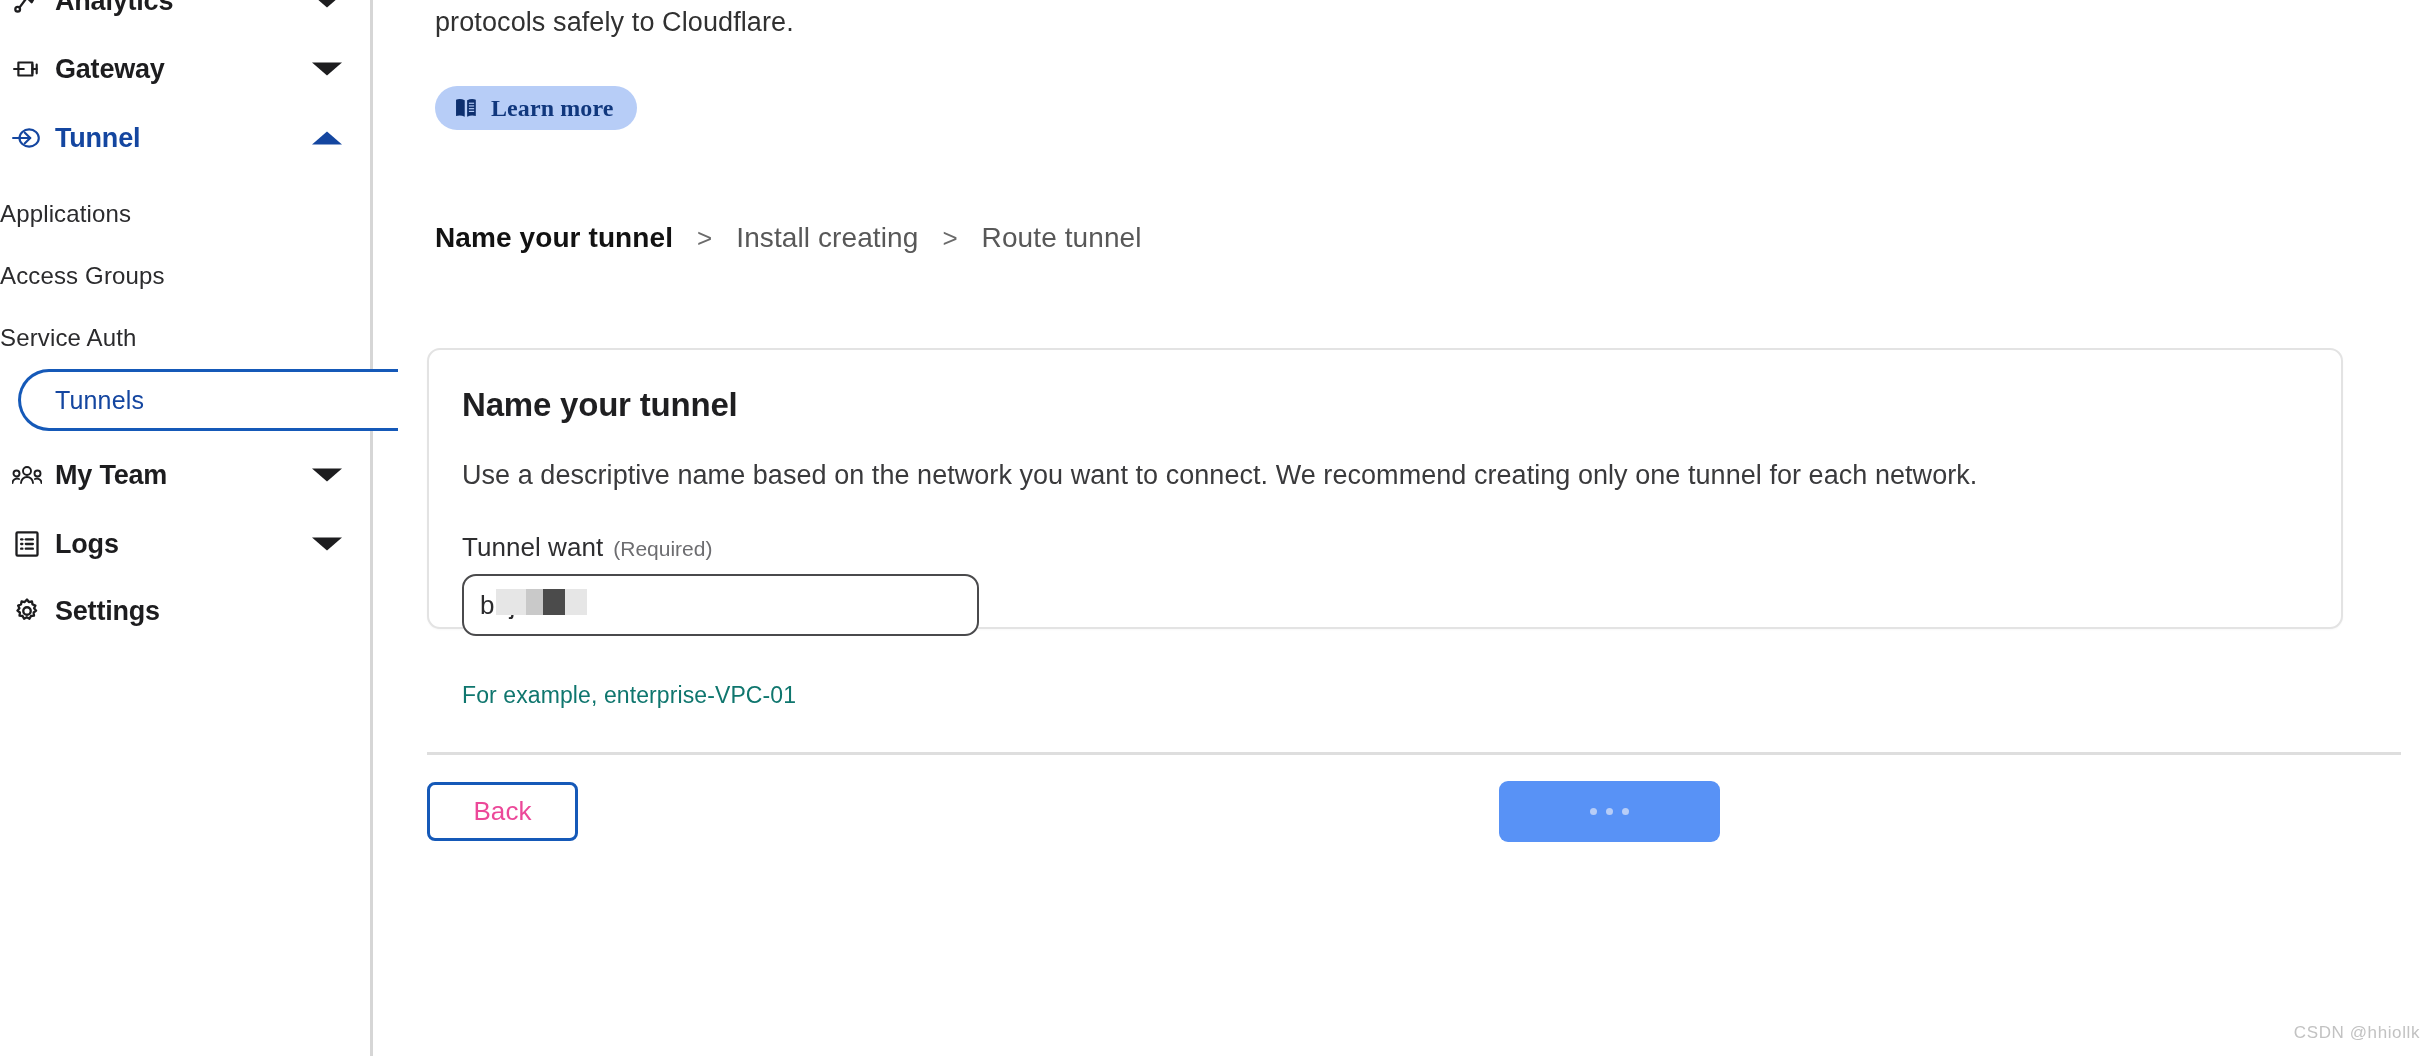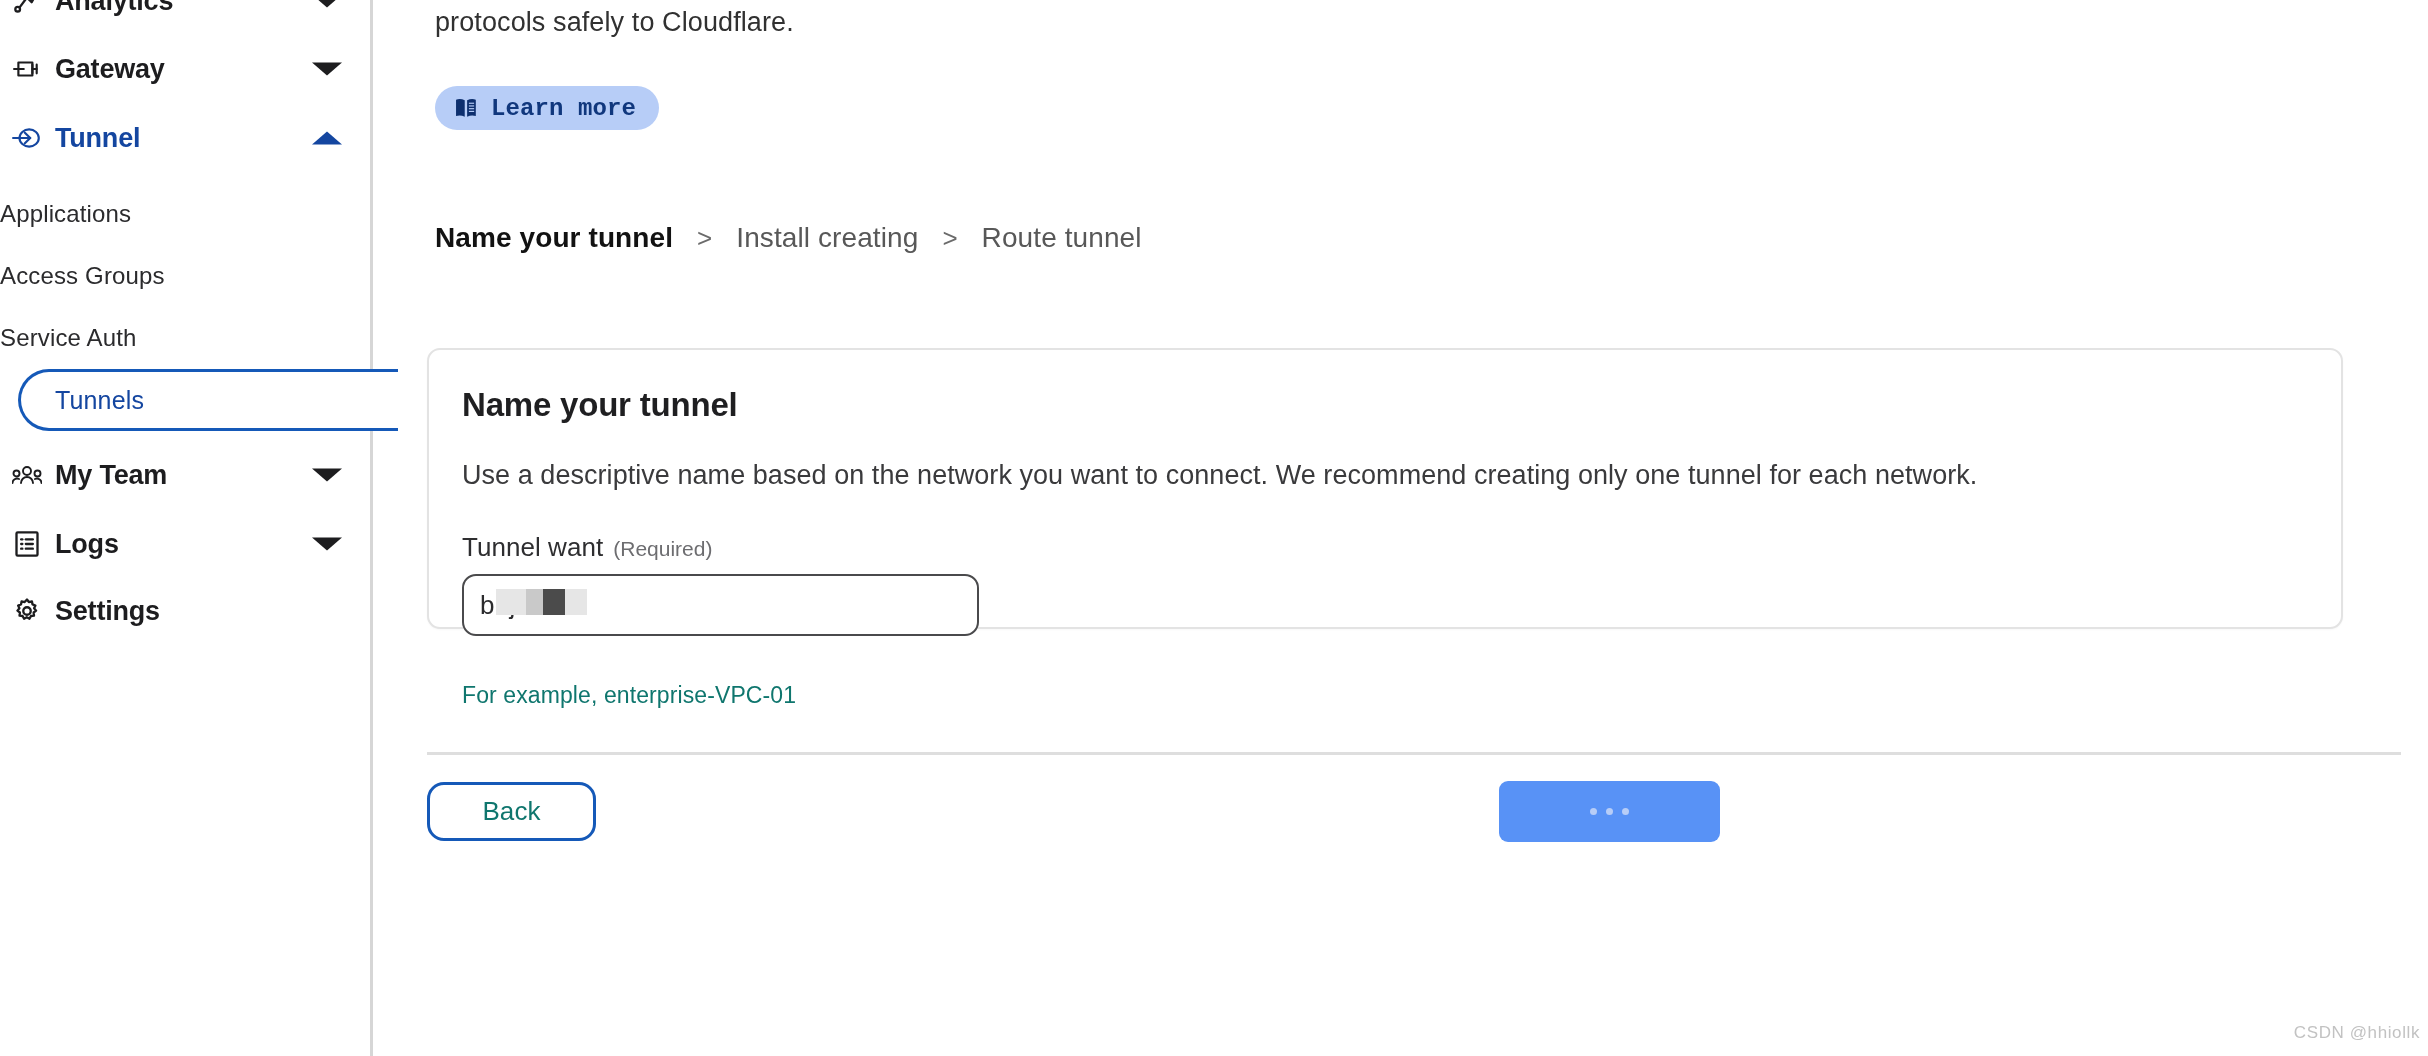--- a/index.html
+++ b/index.html
@@ -134,21 +134,21 @@
     top: 86px;
     height: 44px;
     display: inline-flex;
     align-items: center;
     gap: 13px;
     padding: 0 23px 0 20px;
     background: #b7cdf7;
     border: none;
     border-radius: 22px;
     cursor: pointer;
-    font-family: Liberation Mono, monospace;
+    font-family: Liberation Serif, serif;
   }
   .learn-more .lm-icon { display: flex; color: #0d2f6e; }
   .learn-more .lm-text {
     font-size: 24px;
     font-weight: bold;
     color: #10377d;
     letter-spacing: 0.1px;
   }
 
   .steps {
@@ -280,28 +280,28 @@
     top: 752px;
     width: 1974px;
     height: 3px;
     background: #dedede;
   }
 
   .btn-back {
     position: absolute;
     left: 54px;
     top: 782px;
-    width: 169px;
+    width: 151px;
     height: 59px;
     background: #ffffff;
     border: 3px solid #1559b8;
-    border-radius: 17px;
+    border-radius: 8px;
     font-family: inherit;
     font-size: 26px;
-    color: #0f766e;
+    color: #ec4899;
     letter-spacing: 0.1px;
     cursor: pointer;
   }
 
   .btn-next {
     position: absolute;
     left: 1126px;
     top: 781px;
     width: 221px;
     height: 61px;

